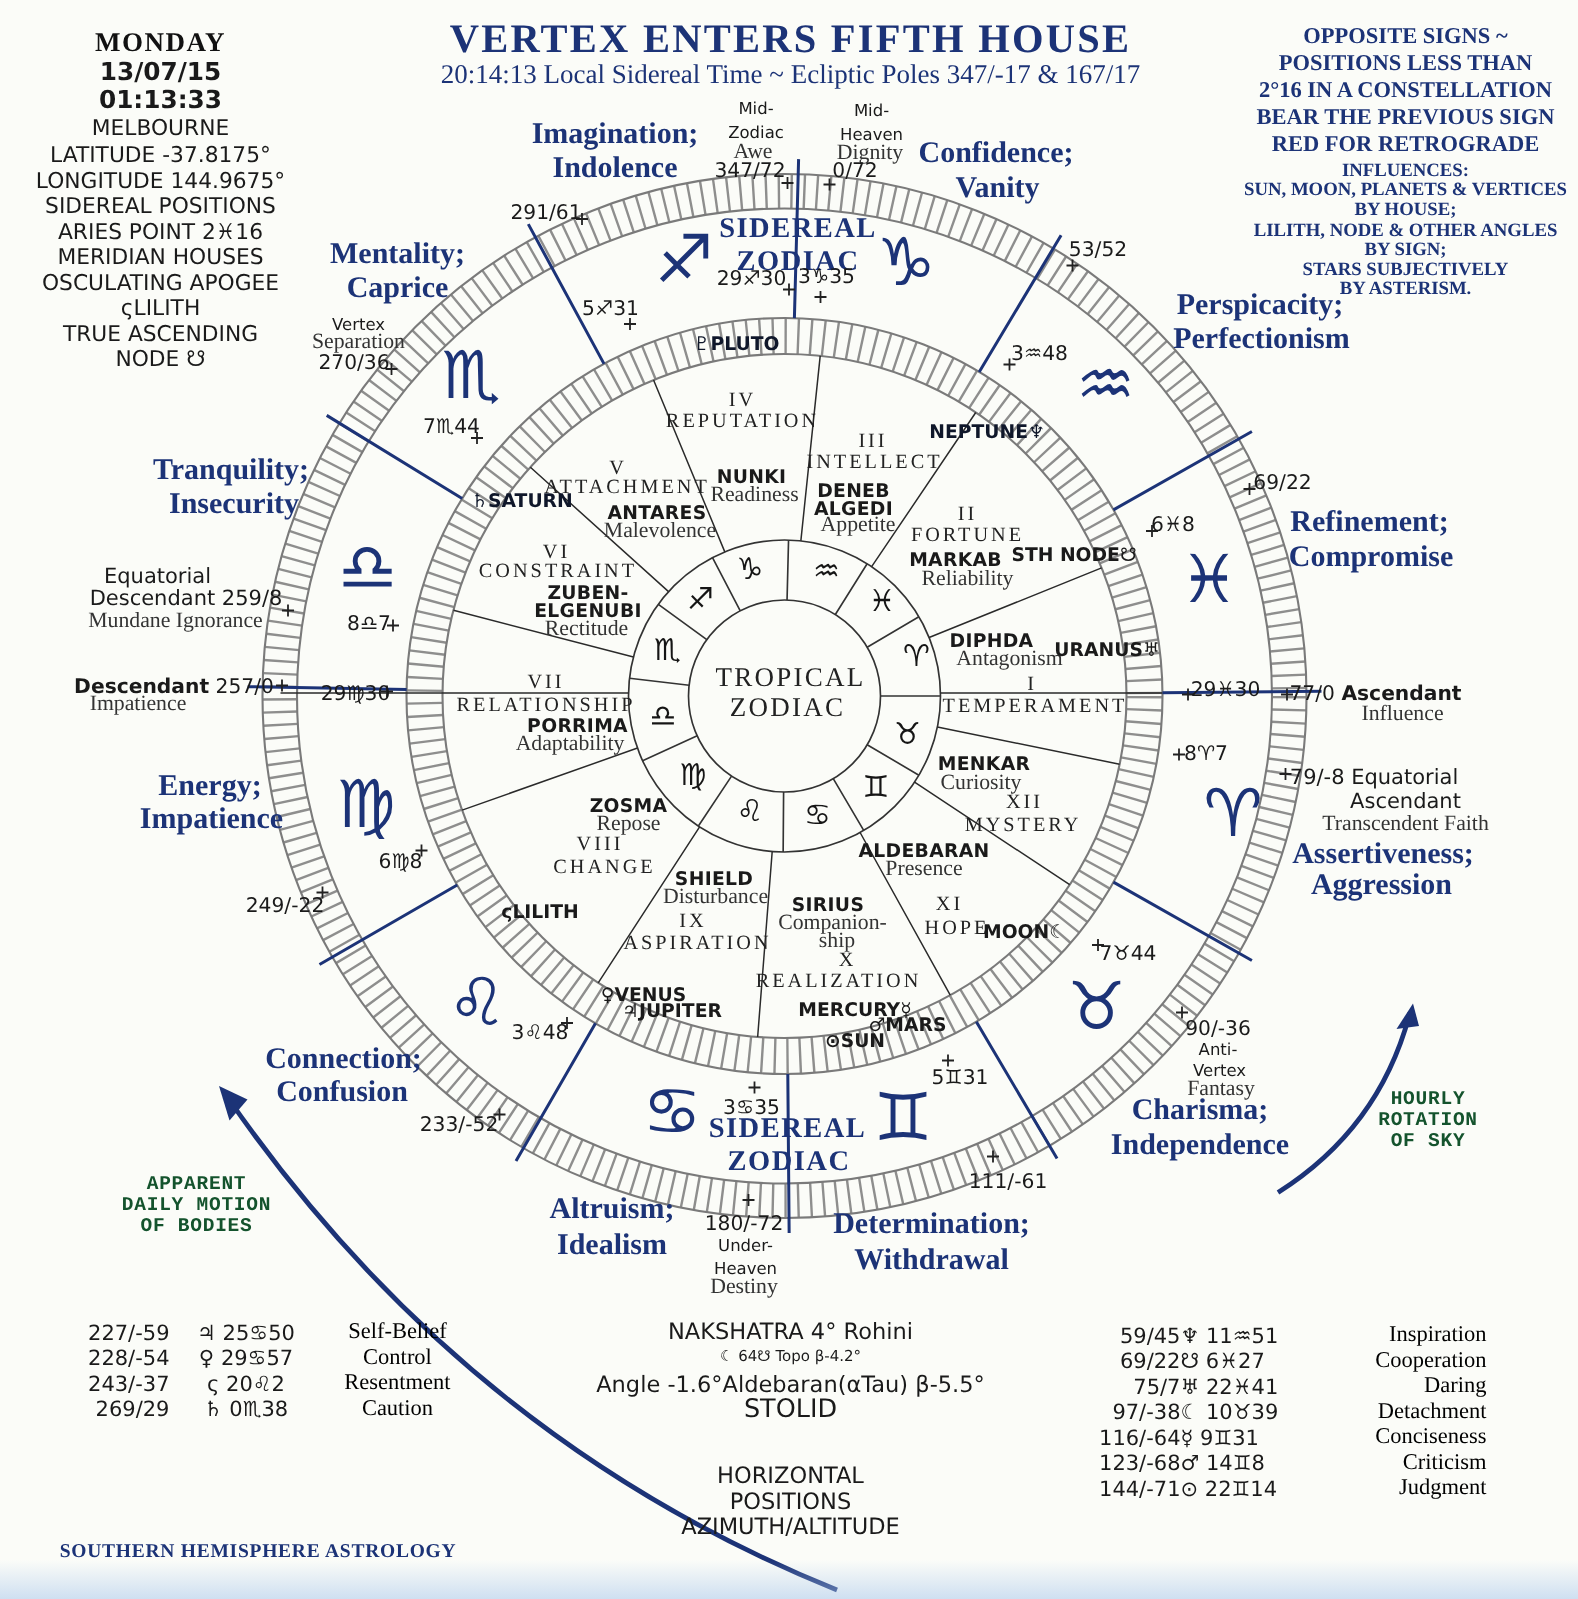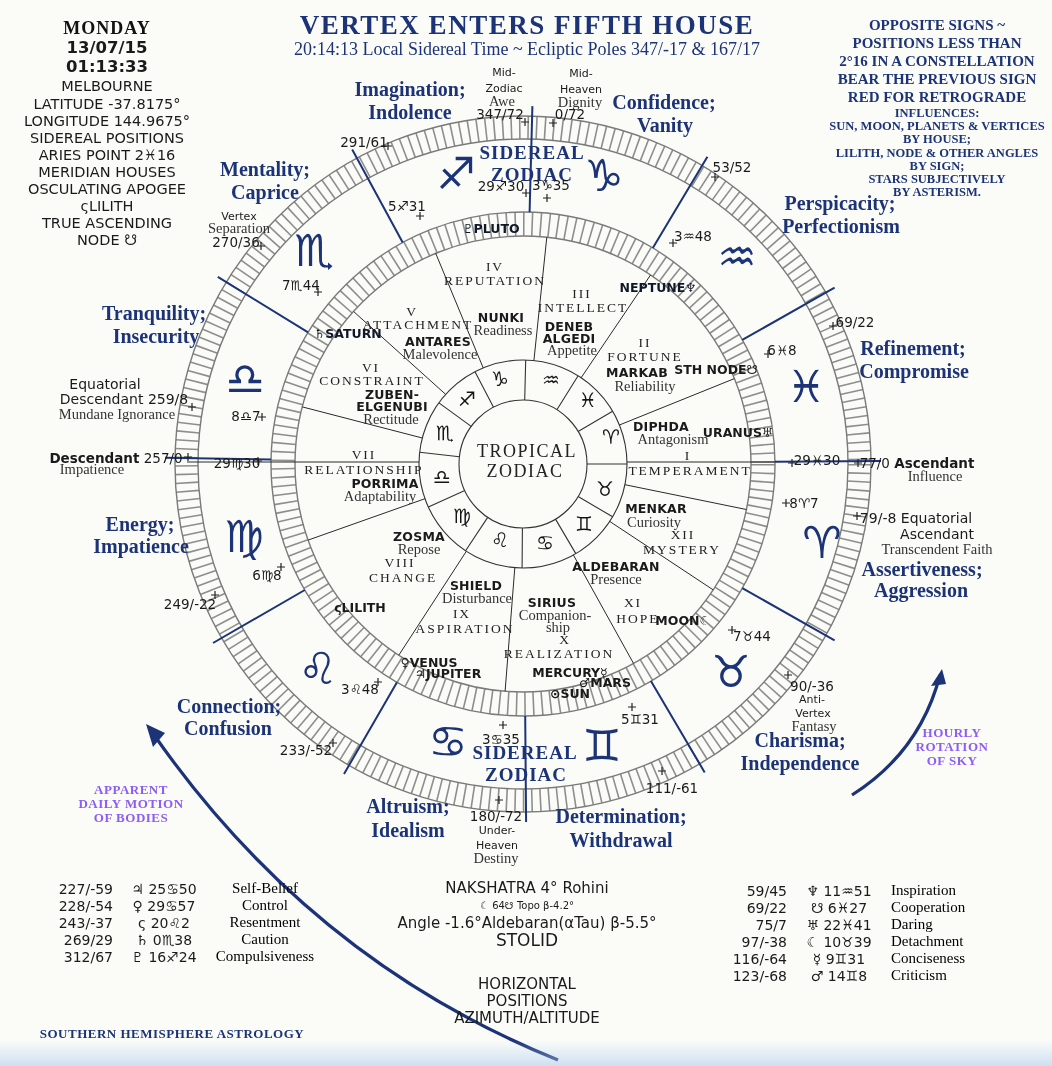--- a/index.html
+++ b/index.html
@@ -23,28 +23,28 @@
   .sans14{font-size:14px}
   .angv{font-size:13.5px}
   .angn{font-weight:400;font-size:11px}
   .title{font-family:"Liberation Serif",serif;font-weight:700;font-size:27px;letter-spacing:1.5px;color:#1c3377}
   .subtitle{font-family:"Liberation Serif",serif;font-size:18px;color:#1c3377}
   .info-day{font-family:"Liberation Serif",serif;font-weight:700;font-size:18px;letter-spacing:1px;color:#111}
   .info-dt{font-weight:700;font-size:16.5px}
   .info{font-size:14.5px}
   .note1{font-family:"Liberation Serif",serif;font-weight:700;font-size:15px;color:#1c3377}
   .note2{font-family:"Liberation Serif",serif;font-weight:700;font-size:12.5px;color:#1c3377}
-  .arrtxt{font-family:Liberation Serif, serif;font-weight:700;font-size:13px;color:#8b5cf6;letter-spacing:.5px}
+  .arrtxt{font-family:Liberation Mono, monospace;font-weight:700;font-size:13px;color:#14532d;letter-spacing:.5px}
   .footer{font-family:"Liberation Serif",serif;font-weight:700;font-size:13px;color:#1c3377;letter-spacing:.5px}
   .tbl{position:absolute;z-index:2}
   .tr{display:flex;height:17px;align-items:center}
   .c1,.c2{font-size:14px}
   .c3{font-family:"Liberation Serif",serif;font-size:15px;color:#000000}
   .tL .c1{width:75px;text-align:right}.tL .c2{width:102px;text-align:center}.tL .c3{width:100px;text-align:center}
-  .tR .c1{width:72px;text-align:right}.tR .c2{width:104px;text-align:center}.tR .c3{width:100px;text-align:left}
+  .tR .c1{width:72px;text-align:right}.tR .c2{width:104px;}.tR .c3{width:100px;text-align:right}
 </style>
 </head>
 <body>
 
 <svg width="1052" height="1066" viewBox="0 0 1052 1066">
   <g stroke="#7a7a7a" fill="none">
     <circle cx="523" cy="464" r="336.5" stroke-width="23" stroke-dasharray="1.6 6.9" opacity=".85"></circle>
     <circle cx="523" cy="464" r="240" stroke-width="24" stroke-dasharray="1.6 6.9" opacity=".85"></circle>
     <circle cx="523" cy="464" r="348" stroke-width="1.4"></circle>
     <circle cx="523" cy="464" r="325" stroke-width="1.4"></circle>
@@ -304,25 +304,20 @@
   <div class="tr">
       <span class="c1">243/-37</span>
       <span class="c2">ς 20♌2</span>
       <span class="c3">Resentment</span>
     </div>
   <div class="tr">
       <span class="c1">269/29</span>
       <span class="c2">♄ 0♏38</span>
       <span class="c3">Caution</span>
     </div>
-  <div class="tr">
-      <span class="c1">312/67</span>
-      <span class="c2">♇ 16♐24</span>
-      <span class="c3">Compulsiveness</span>
-    </div>
 </div>
 
 <div class="tbl tR" style="left:715px;top:882px">
   <div class="tr">
       <span class="c1">59/45</span>
       <span class="c2">♆ 11♒51</span>
       <span class="c3">Inspiration</span>
     </div>
   <div class="tr">
       <span class="c1">69/22</span>
@@ -341,20 +336,25 @@
     </div>
   <div class="tr">
       <span class="c1">116/-64</span>
       <span class="c2">☿ 9♊31</span>
       <span class="c3">Conciseness</span>
     </div>
   <div class="tr">
       <span class="c1">123/-68</span>
       <span class="c2">♂ 14♊8</span>
       <span class="c3">Criticism</span>
+    </div>
+  <div class="tr">
+      <span class="c1">144/-71</span>
+      <span class="c2">⊙ 22♊14</span>
+      <span class="c3">Judgment</span>
     </div>
 </div>
 
 <div class="L" style="left:527px;top:888px;font-size:15px">NAKSHATRA 4° Rohini</div>
 <div class="L" style="left:527px;top:906px;font-size:10px">☾ 64☋ Topo β-4.2°</div>
 <div class="L" style="left:527px;top:923px;font-size:15px">Angle -1.6°Aldebaran(αTau) β-5.5°</div>
 <div class="L" style="left:527px;top:940px;font-size:17px">STOLID</div>
 <div class="L" style="left:527px;top:984px;font-size:15px">HORIZONTAL</div>
 <div class="L" style="left:527px;top:1001px;font-size:15px">POSITIONS</div>
 <div class="L" style="left:527px;top:1018px;font-size:15px">AZIMUTH/ALTITUDE</div>

